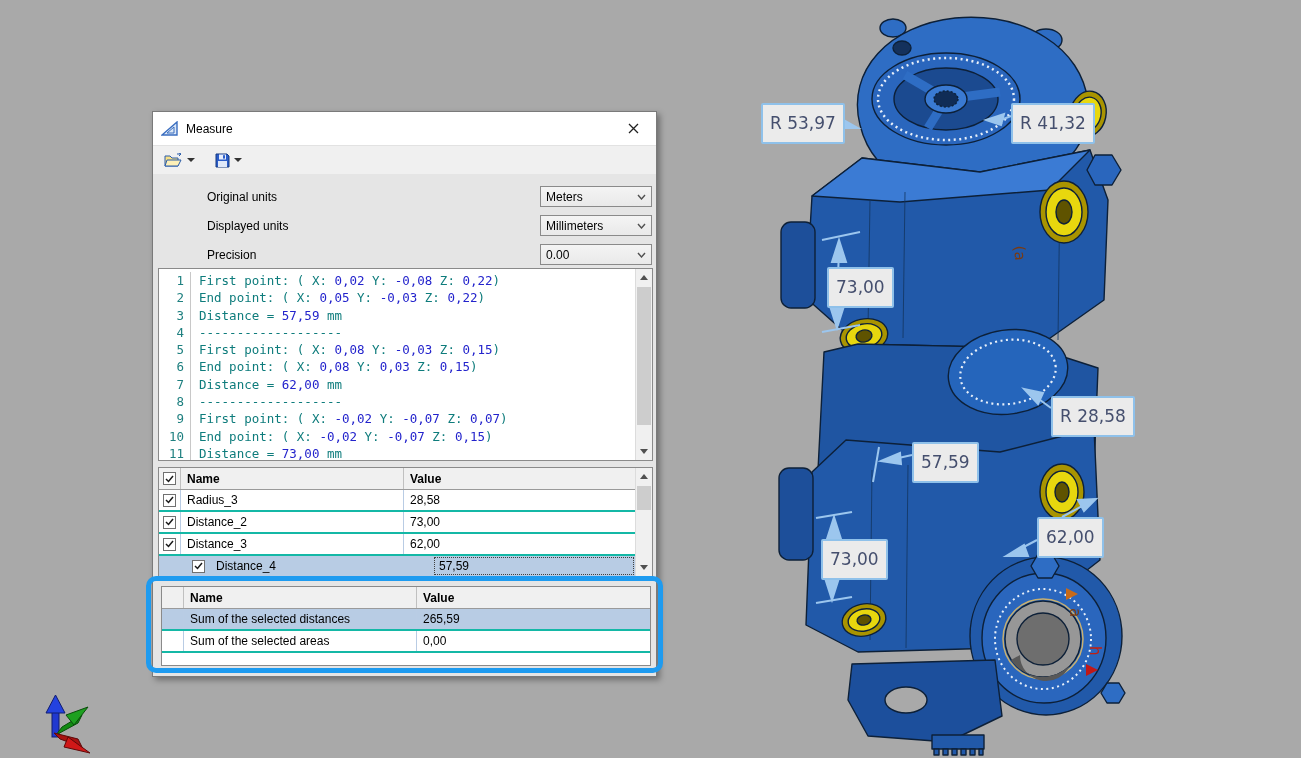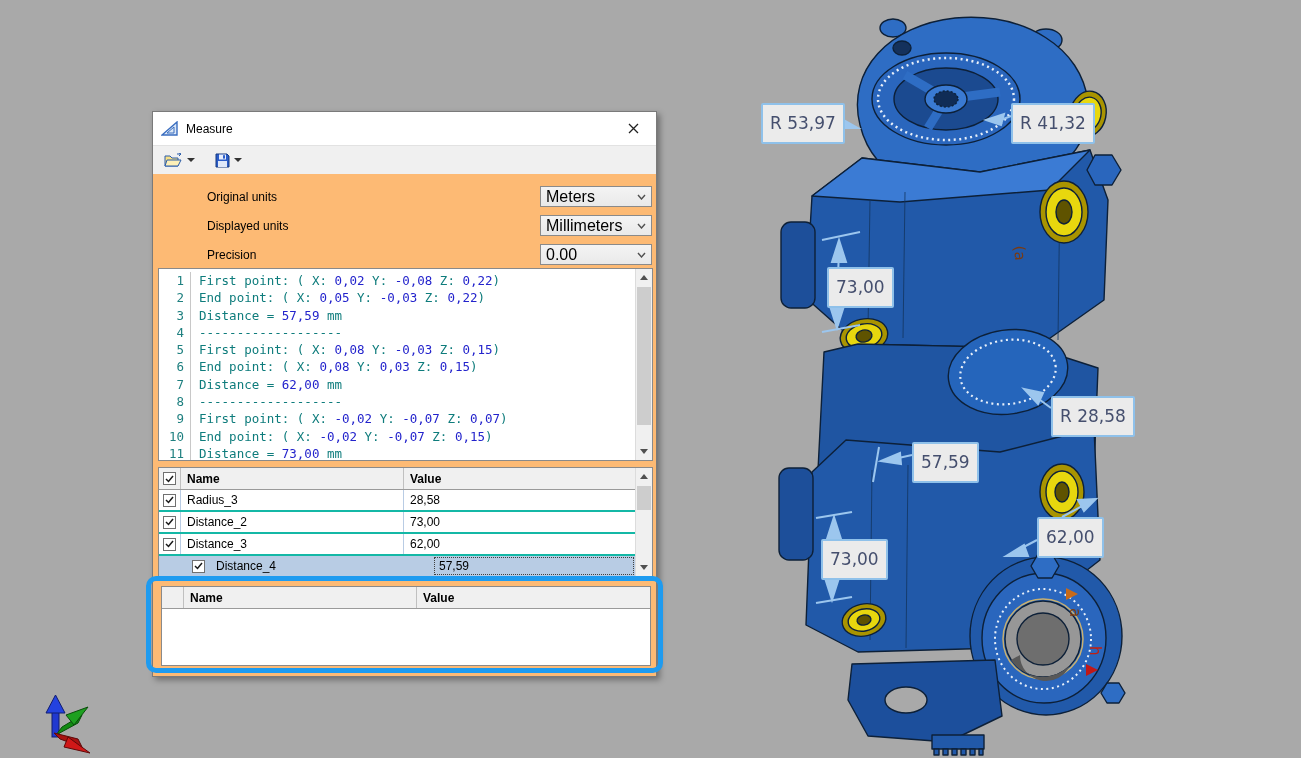--- a/index.html
+++ b/index.html
@@ -9,32 +9,32 @@
   
   #viewport-svg { position:absolute; left:0; top:0; width:1301px; height:758px; z-index:0; }
 
   
   .dim-label { position:absolute; z-index:2; background:#ebebeb; border:2px solid #8fc1ea;
     color:#454f6e; font-family:"DejaVu Sans", sans-serif; font-size:17px; line-height:21px;
     padding:8px 7px; white-space:nowrap; border-radius:2px; }
 
   
   #dialog { position:absolute; left:152px; top:111px; width:505px; height:566px; z-index:3;
-    background:#fdba74; border:1px solid #7a7a7a; box-shadow:3px 3px 6px rgba(0,0,0,.35); }
+    background:#e5e5e5; border:1px solid #7a7a7a; box-shadow:3px 3px 6px rgba(0,0,0,.35); }
   #titlebar { height:33px; background:#ffffff; display:flex; align-items:center; padding:0 8px; }
   #titlebar .title { margin-left:8px; font-size:12px; }
   #close-btn { margin-left:auto; width:30px; height:26px; display:flex; align-items:center; justify-content:center; cursor:default; }
   #toolbar { height:29px; background:#f0f0f0; border-top:1px solid #e2e2e2; display:flex; align-items:center; padding:0 8px; gap:14px; }
   .tool-group { display:flex; align-items:center; gap:4px; padding:2px 3px; }
   .caret { width:0; height:0; border-left:4px solid transparent; border-right:4px solid transparent; border-top:4px solid #333; }
 
   #settings { padding:8px 4px 6px 10px;margin-left:44px; }
   .settings-row { height:29px; display:flex; align-items:center; justify-content:space-between; }
   .combo { width:112px; height:21px; background:linear-gradient(#f4f4f4,#e9e9e9); border:1px solid #8a8a8a;
-    display:flex; align-items:center; justify-content:space-between; padding:0 5px; font-size:16px; }
+    display:flex; align-items:center; justify-content:space-between; padding:0 5px; font-size:12px; }
   .combo .chev { width:9px; height:6px; }
 
   
   #log { position:absolute; left:5px; top:156px; width:495px; height:193px; background:#fff;
     border:1px solid #8a8a8a; overflow:hidden; font-family:"DejaVu Sans Mono", monospace; font-size:12.5px; }
   #log-lines { position:absolute; left:0; top:3px; right:17px; }
   .log-line { display:flex; height:17.3px; line-height:17.3px; white-space:pre; }
   .log-line .ln { width:32px; text-align:right; color:#1f8080; padding-right:6px; border-right:1px solid #c8c8c8; flex:none; }
   .log-line .lt { padding-left:8px; }
   .log-line .txt { color:#0e7c7c; }
@@ -386,16 +386,28 @@
         </div>
     </div>
   </div>
 
   <div id="table2">
     <div class="t-row header">
       <span class="cell cb-cell"></span>
       <span class="cell name-cell">Name</span>
       <span class="cell val-cell" style="border-right:none;">Value</span>
     </div>
+    <div id="table2-body">
+        <div class="t-row selected" style="background: rgb(184, 204, 228);">
+          <span class="cell cb-cell"></span>
+          <span class="cell name-cell">Sum of the selected distances</span>
+          <span class="cell val-cell" style="border-right:none;">265,59</span>
+        </div>
+        <div class="t-row">
+          <span class="cell cb-cell"></span>
+          <span class="cell name-cell">Sum of the selected areas</span>
+          <span class="cell val-cell" style="border-right:none;">0,00</span>
+        </div>
+      </div>
   </div>
 </div>
 
 <div id="annotation-highlight" style="border-color: rgb(30, 155, 240);"></div>
 
 </body></html>

